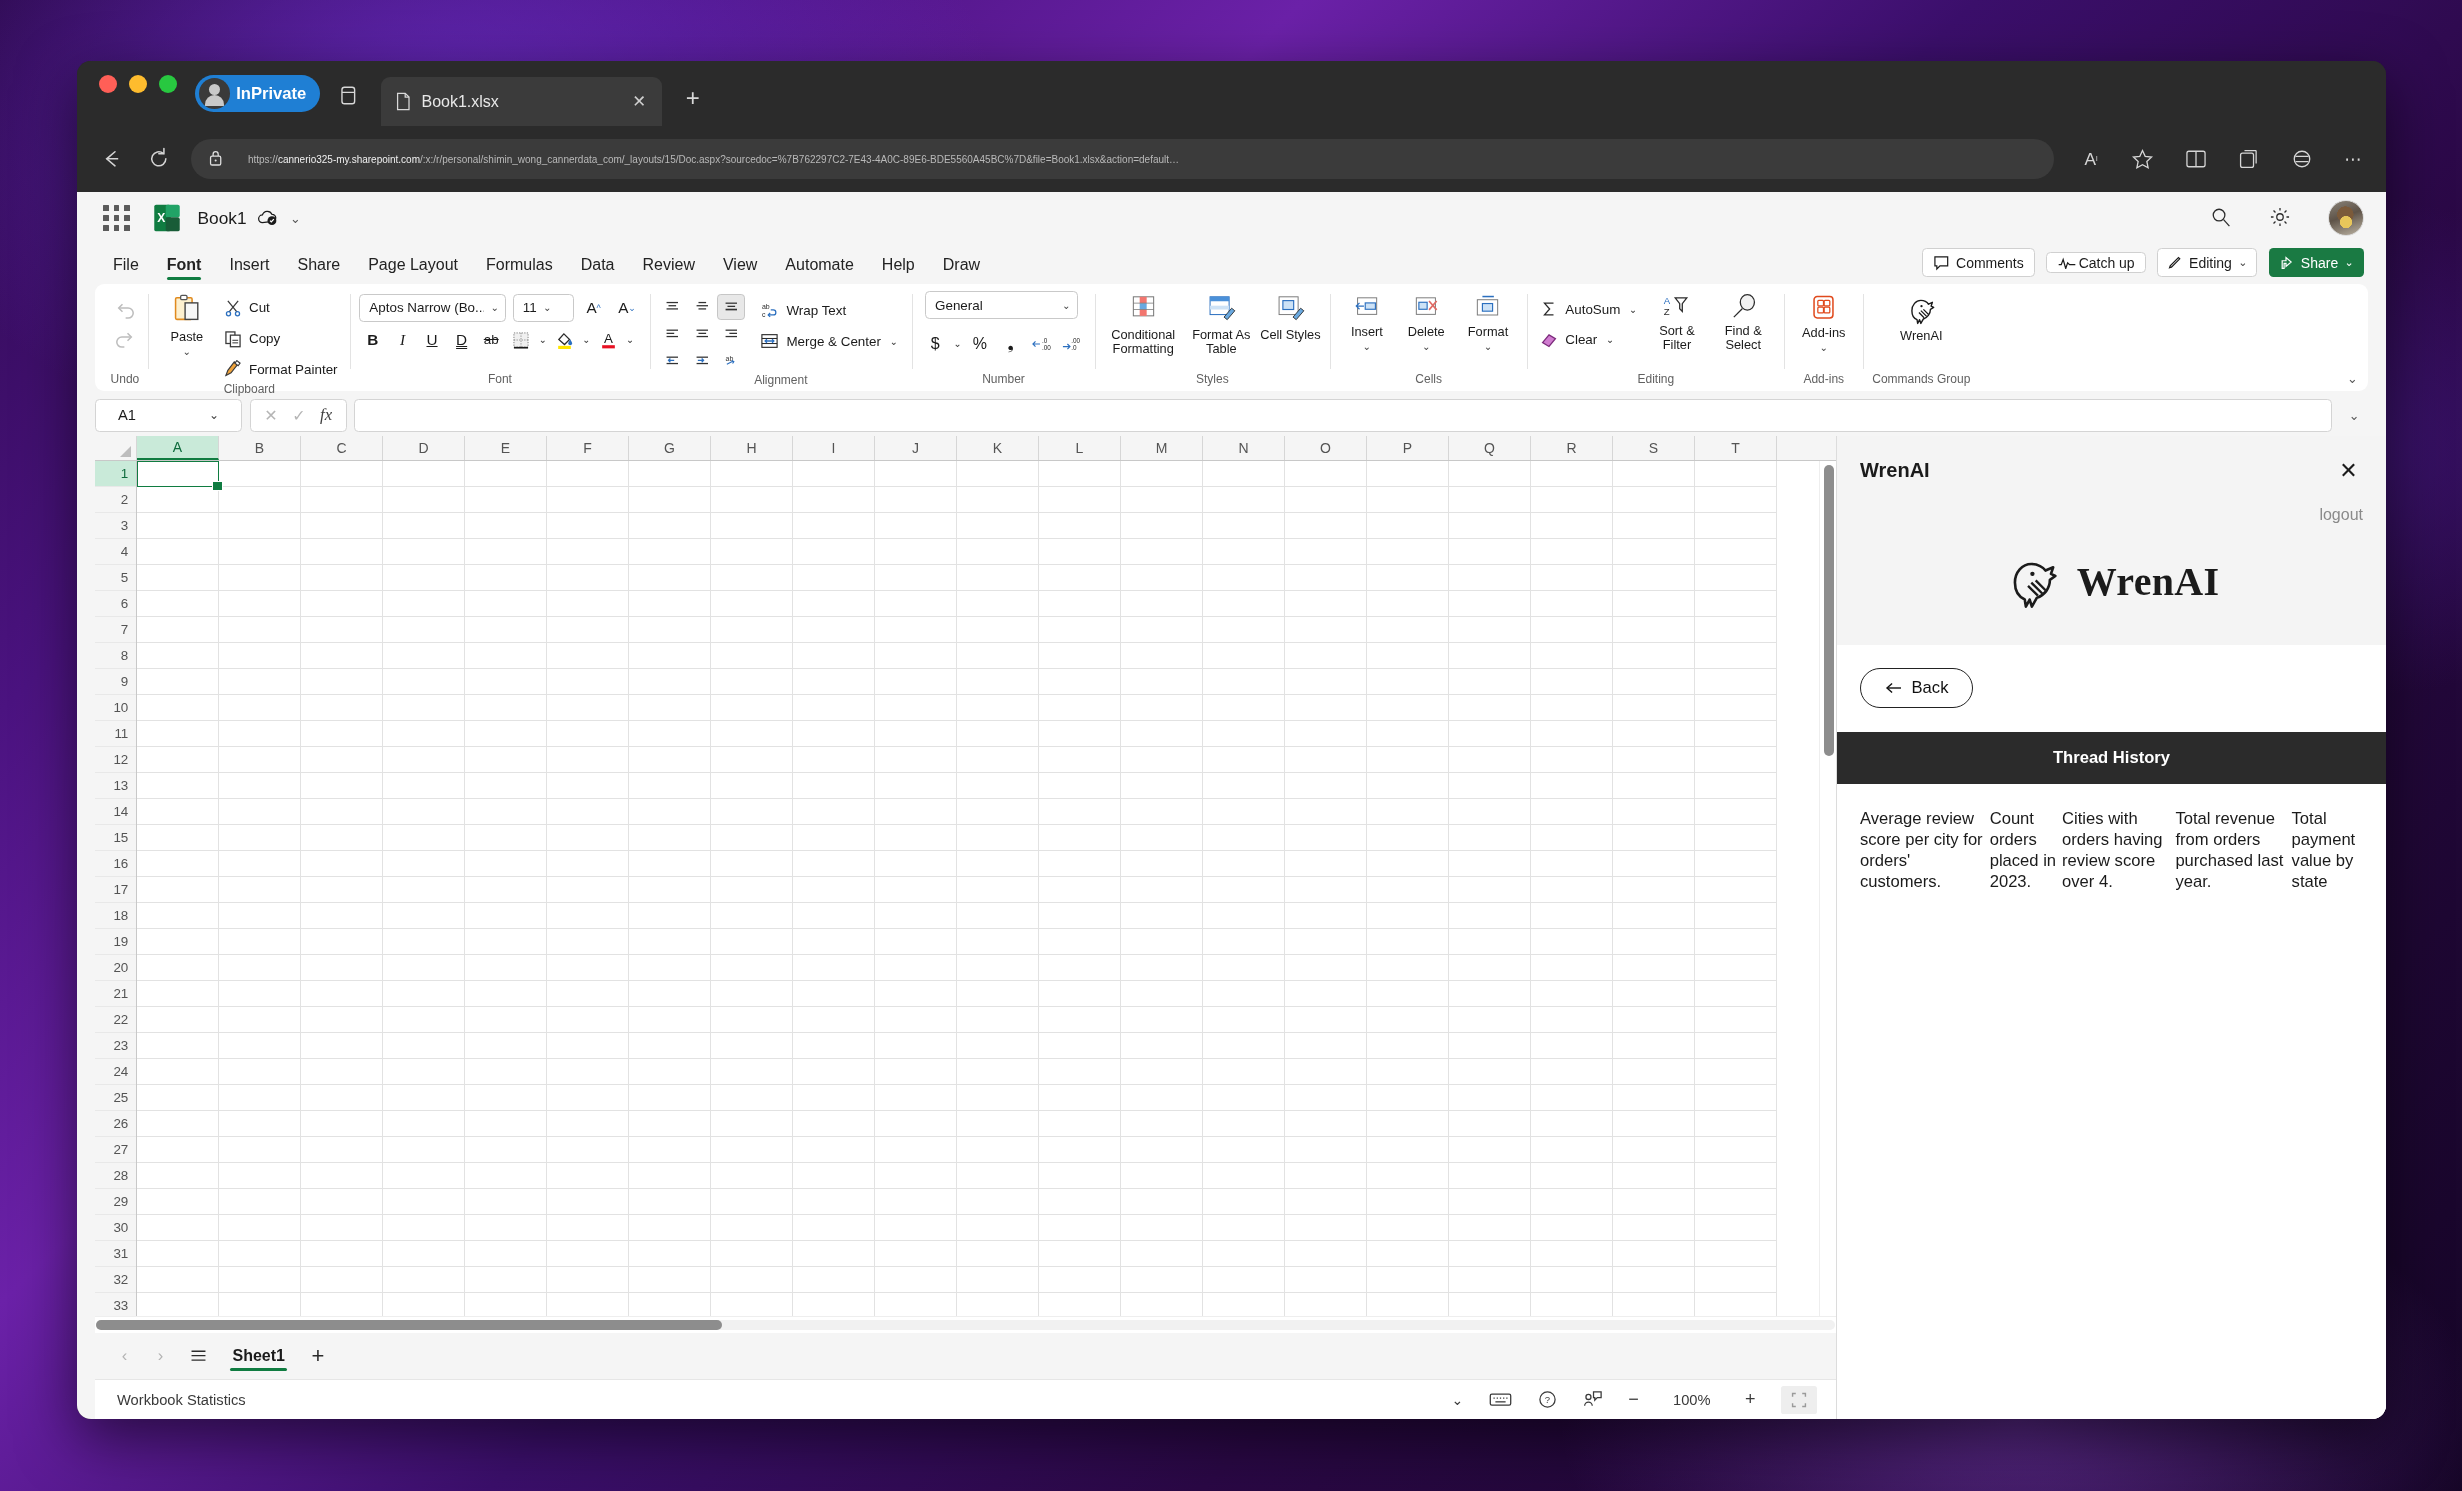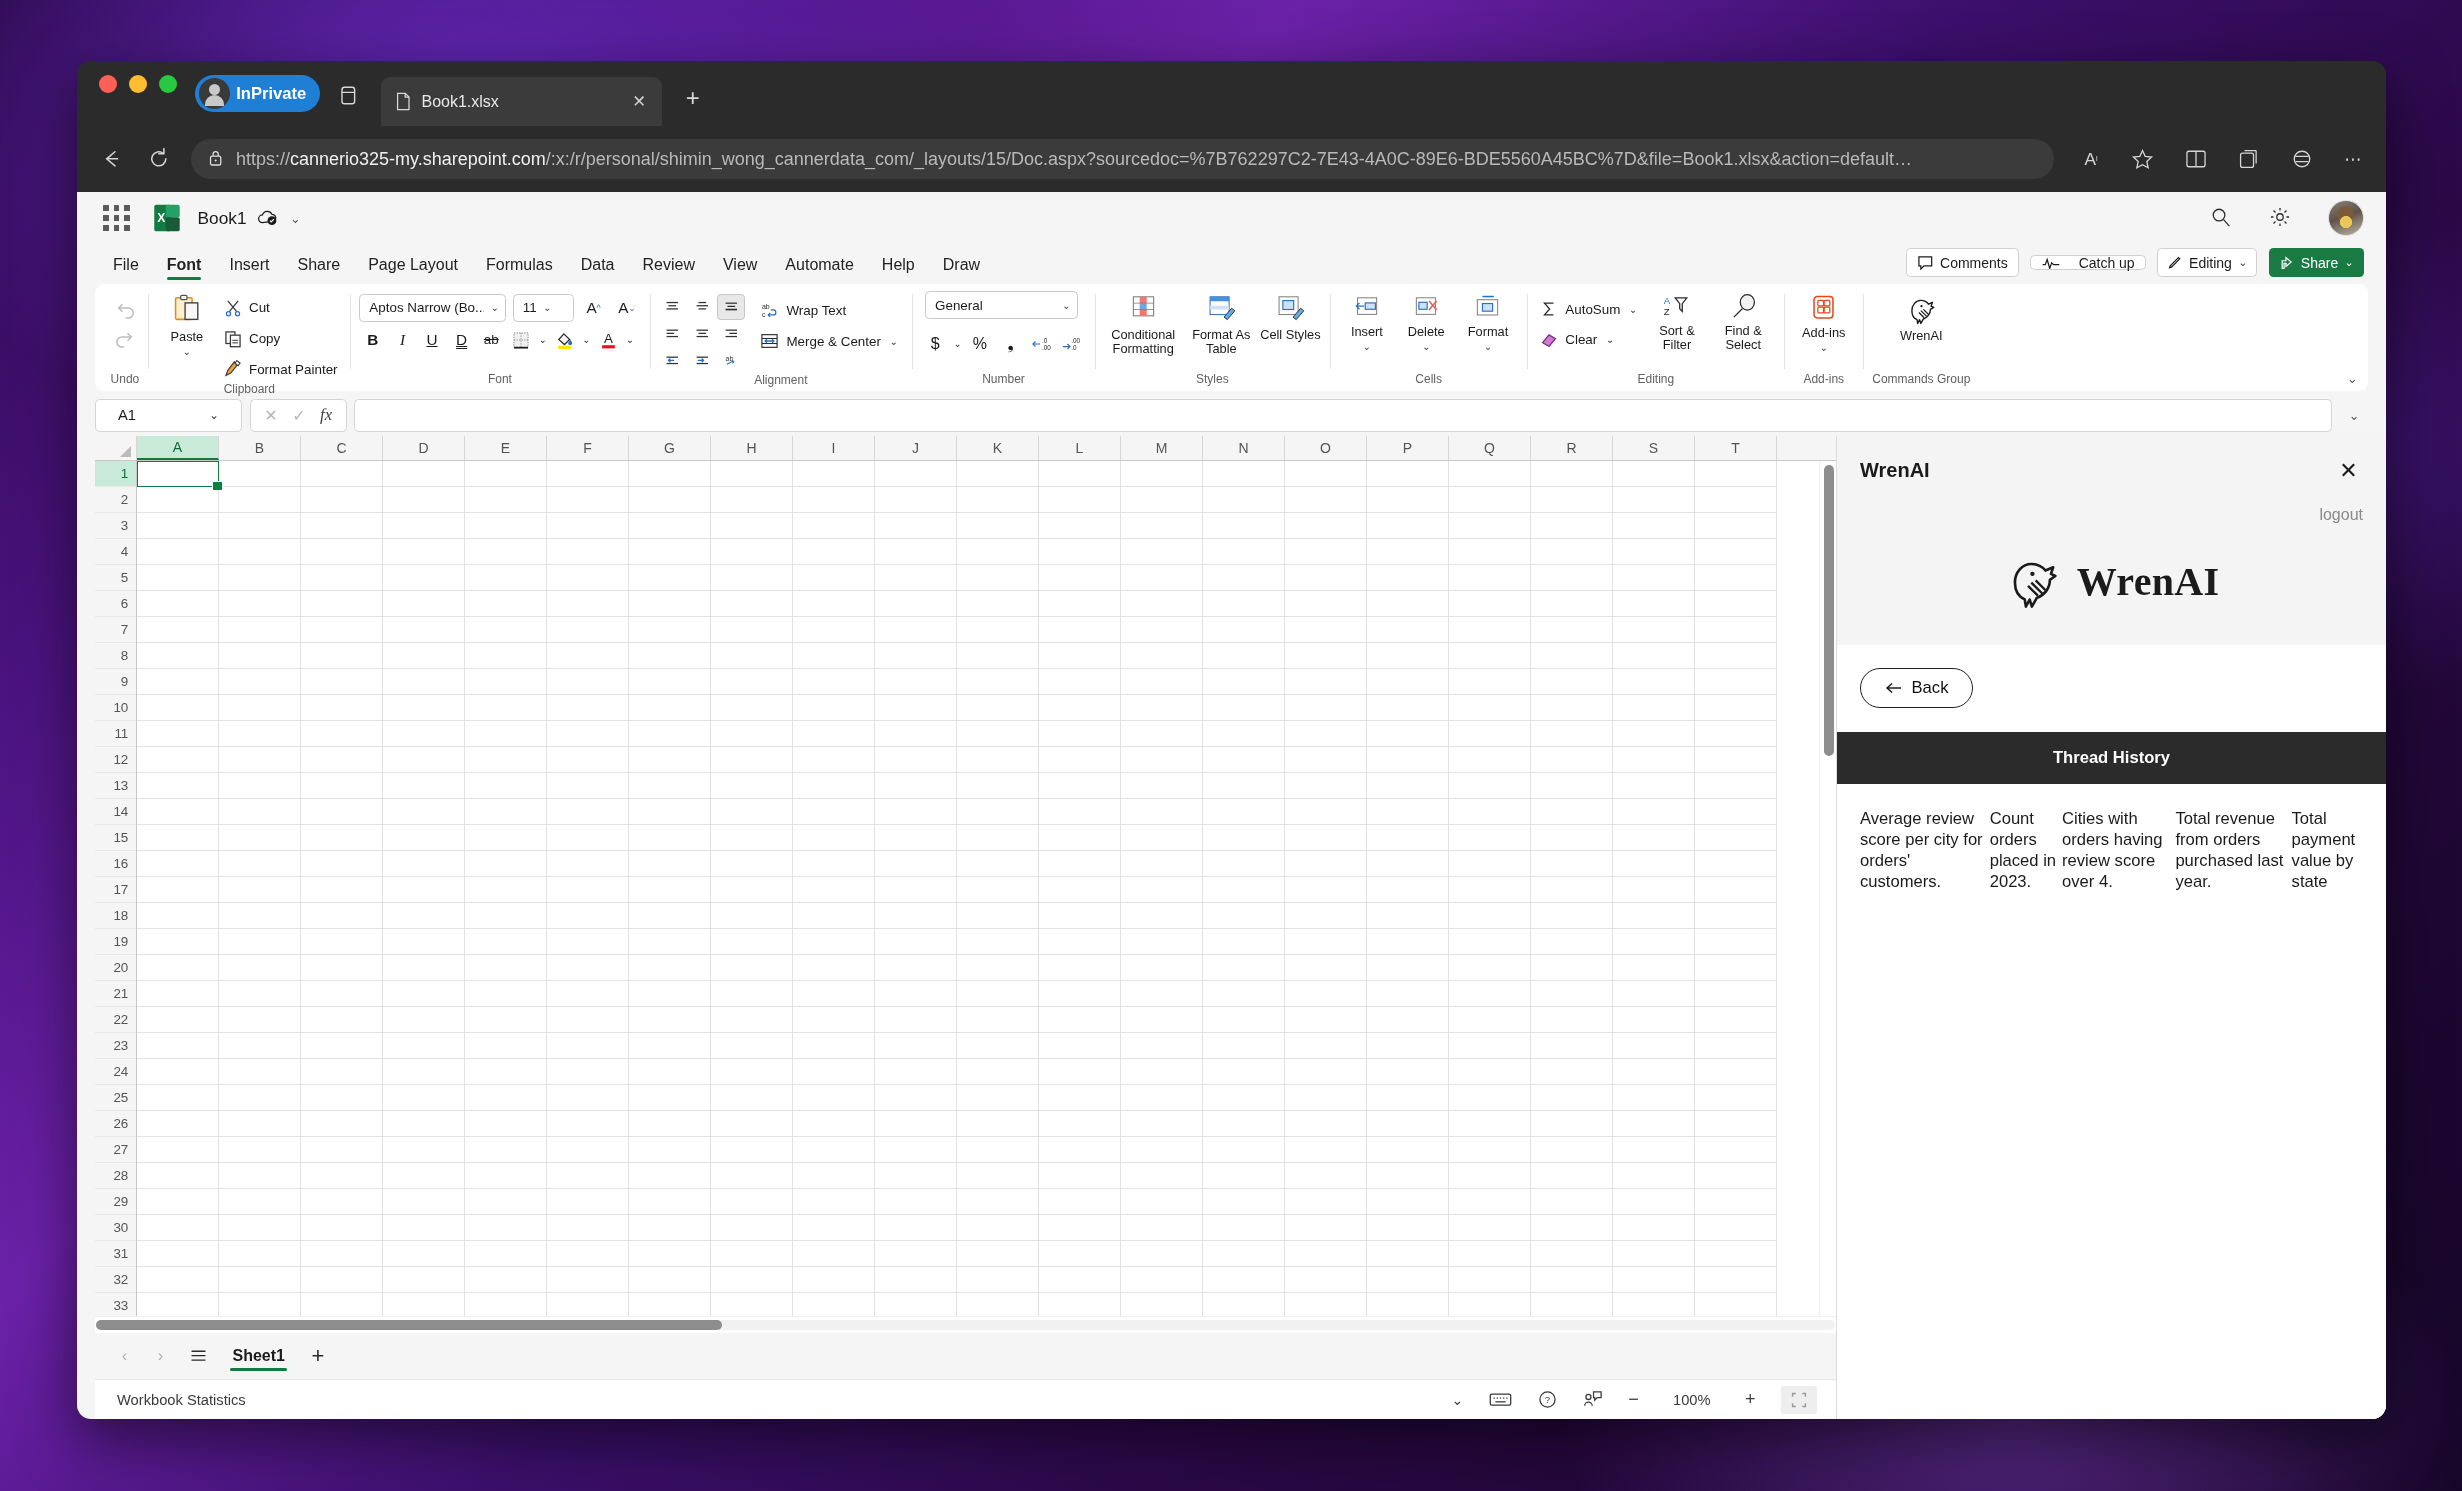--- a/index.html
+++ b/index.html
@@ -96,21 +96,21 @@
     display: flex; align-items: center;
     padding: 0 19px; gap: 16.6px; flex: 0 0 auto;
   }
   .nav-ico { width: 31px; height: 31px; display:flex; align-items:center; justify-content:center; }
   .nav-ico svg { stroke: #d4d4d4; fill: none; stroke-width: 2.2; }
   .urlbox {
     flex: 1; height: 40px; background: #3b3b3b; border-radius: 20px;
     display: flex; align-items: center; padding: 0 16.6px; gap: 12.8px; min-width: 0;
   }
   .lock svg { width: 15.3px; height: 18px; stroke: #e0e0e0; fill: none; stroke-width: 2; }
-  .url { font-size: 18px; color: #b9b9b9; white-space: nowrap; overflow: hidden; text-overflow: clip; }
+  .url { font-size: 10px; color: #b9b9b9; white-space: nowrap; overflow: hidden; text-overflow: clip; margin-left: 12px; }
   .url b { color: #f0f0f0; font-weight: 400; }
   .addr-actions { display: flex; align-items: center; gap: 22px; padding-left: 6.4px; }
   .addr-actions .ai { width: 28px; height: 28px; display:flex; align-items:center; justify-content:center; color:#d6d6d6; font-size: 17.3px; }
   .addr-actions svg { stroke: #d6d6d6; fill: none; stroke-width: 2; }
 
   
   .excel { flex: 1; background: #f5f5f5; display: flex; flex-direction: column; min-height: 0; }
 
   .xl-header {
     height: 52px; display: flex; align-items: center;
@@ -487,21 +487,21 @@
       <span class="rtab">Help</span>
       <span class="rtab">Draw</span>
       <span class="spacer"></span>
       <span style="display:flex;align-items:center;gap:11.5px;padding-bottom:2.6px;">
         <span style="display:flex;align-items:center;gap:6.4px;border:0.6px solid #d0d0d0;border-radius:4.5px;height:29px;padding:0 10.2px;background:#fff;">
           <svg width="16.6" height="16.6" viewBox="0 0 26 26">
               <path d="M3 3 h20 v14 h-12 l-5 5 v-5 h-3 Z" fill="none" stroke="#1b1b1b" stroke-width="1.9"></path>
             </svg>
           <span style="font-size:14px;color:#1b1b1b;">Comments</span>
         </span>
-        <span style="display:flex;align-items:center;gap:19px;border:0.6px solid #d0d0d0;border-radius:4.5px;height:15px;padding:0 10.2px;background:#fff;">
+        <span style="display:flex;align-items:center;gap:3px;border:0.6px solid #d0d0d0;border-radius:4.5px;height:21px;padding:0 10.2px;background:#fff;">
           <svg width="18" height="12.8" viewBox="0 0 28 20">
               <path d="M1 12 l4 0 l3 -8 l4 14 l3 -9 l3 3 h9" fill="none" stroke="#1b1b1b" stroke-width="1.9"></path>
             </svg>
           <span style="font-size:14px;color:#1b1b1b;">Catch up</span>
         </span>
         <span style="display:flex;align-items:center;gap:6.4px;border:0.6px solid #d0d0d0;border-radius:4.5px;height:29px;padding:0 9px;background:#fff;">
           <svg width="15.3" height="15.3" viewBox="0 0 24 24">
               <path d="M4 20 l3 -1 L20 6 l-2 -2 L5 17 Z" fill="none" stroke="#1b1b1b" stroke-width="1.9"></path>
             </svg>
           <span style="font-size:14px;color:#1b1b1b;">Editing</span>

